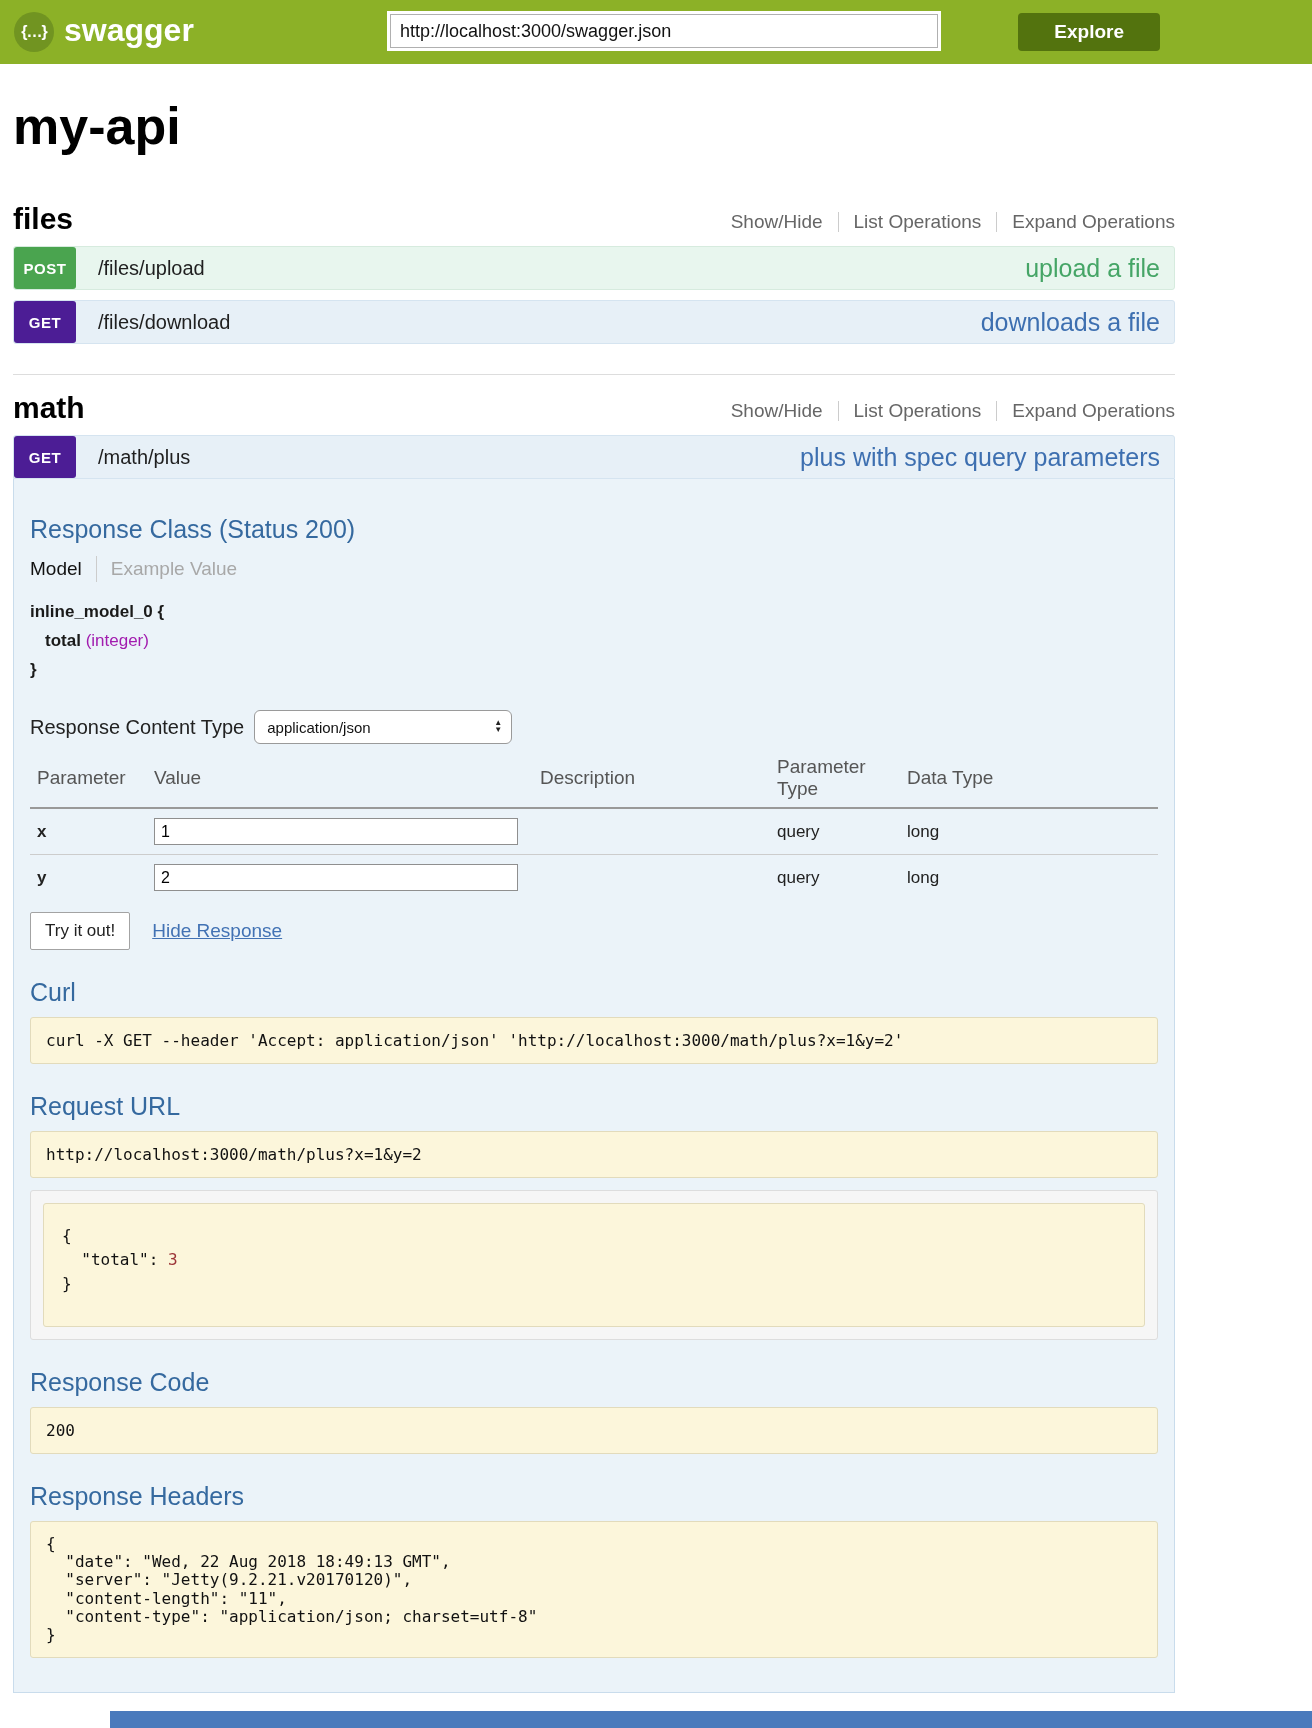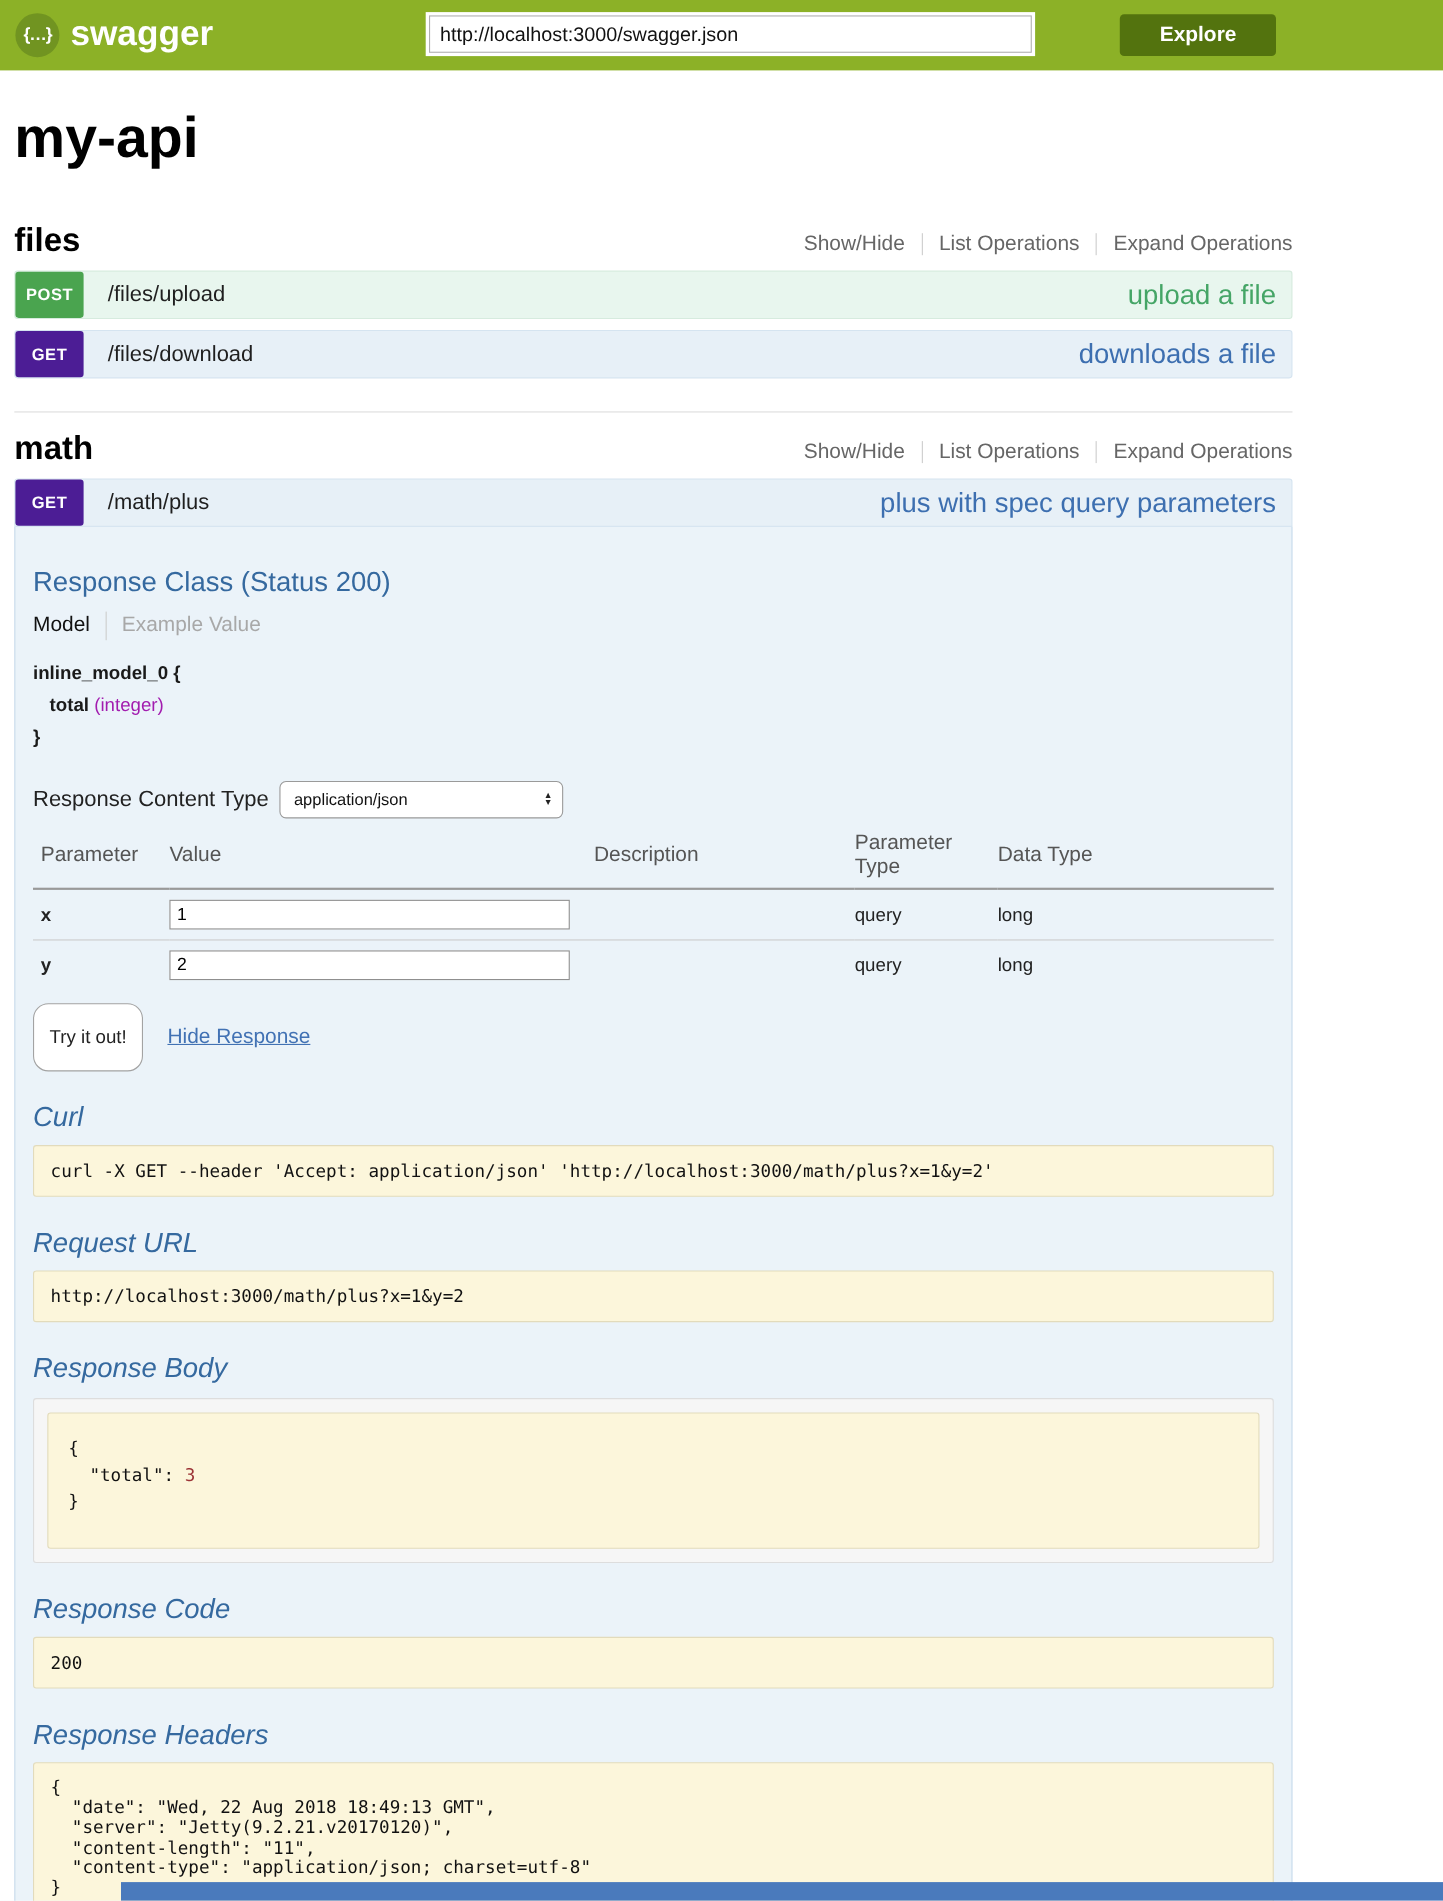--- a/index.html
+++ b/index.html
@@ -71,24 +71,24 @@
   .params td { font-size:17px; color:#222; padding:9px 0; border-bottom:1px solid #ccc; vertical-align:middle; }
   .params tr:last-child td { border-bottom:none; }
   .c1 { width:124px; padding-left:7px !important; }
   .c2 { width:386px; }
   .c3 { width:237px; }
   .c4 { width:130px; }
   td.c1 { font-weight:bold; }
   .param-input { width:364px; height:27px; border:1px solid #8f8f8f; font-size:16px; padding:1px 6px;
     font-family:"Liberation Sans", sans-serif; }
   .try-row { display:flex; align-items:center; margin-top:12px; }
-  .try-btn { background:#fff; border:1px solid #a3a3a3; border-radius:14px; font-size:17px; color:#222;
-    padding:20px 14px; font-family:"Liberation Sans", sans-serif; }
+  .try-btn { background:#fff; border:1px solid #a3a3a3; border-radius:2px; font-size:17px; color:#222;
+    padding:8px 14px; font-family:"Liberation Sans", sans-serif; }
   .hide-link { margin-left:22px; color:#4272b4; font-size:19px; text-decoration:underline; }
-  .block-title { margin-top:28px;font-style:italic; }
+  .block-title { margin-top:28px; }
   pre.cream { background:#fcf6db; border:1px solid #e2dbbc; border-radius:3px; padding:13px 15px;
     margin:10px 0 0 0; font-family:"DejaVu Sans Mono", monospace; font-size:16px; color:#111; }
   .rb-outer { background:#f6f6f6; border:1px solid #ddd; border-radius:3px; margin-top:12px; padding:12px; }
   .rb-outer pre.cream { margin:0; padding:20px 18px 30px 18px; line-height:1.5; }
   .json-num { color:#9b3336; }
   pre.headers { line-height:1.14; }
   .bottom-strip { position:absolute; bottom:0; left:110px; right:0; height:17px; background:#4a7abc; }
 </style>
 </head>
 <body>
@@ -205,21 +205,20 @@
         <button class="try-btn">Try it out!</button>
         <a class="hide-link">Hide Response</a>
       </div>
 
       <h3 class="block-title">Curl</h3>
       <pre class="cream">curl -X GET --header 'Accept: application/json' 'http://localhost:3000/math/plus?x=1&amp;y=2'</pre>
 
       <h3 class="block-title">Request URL</h3>
       <pre class="cream">http://localhost:3000/math/plus?x=1&amp;y=2</pre>
 
-      <h3 class="block-title">Response Body</h3>
       <div class="rb-outer">
           <pre class="cream"><span>{</span>
 <span>  "total":</span> <span class="json-num">3</span>
 <span>}</span></pre>
         </div>
 
       <h3 class="block-title">Response Code</h3>
       <pre class="cream">200</pre>
 
       <h3 class="block-title">Response Headers</h3>

